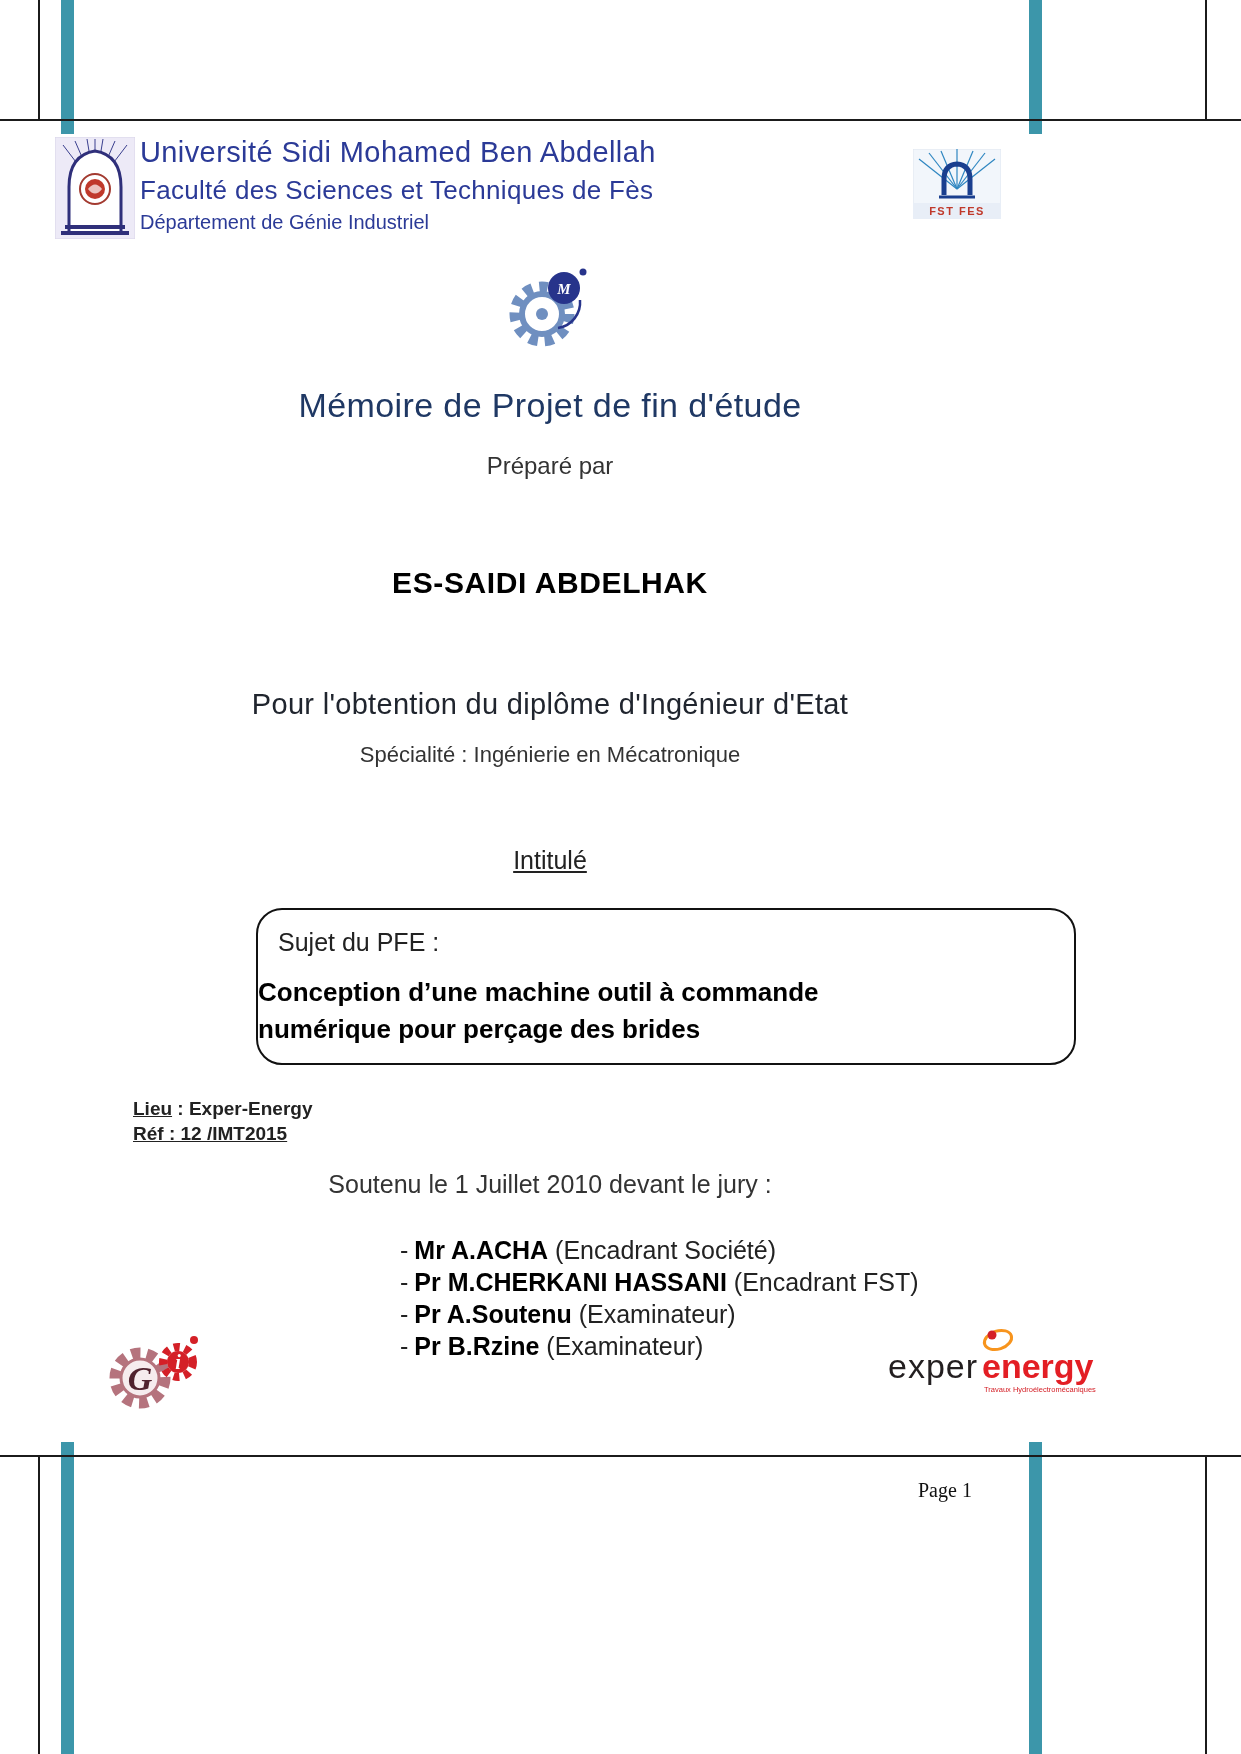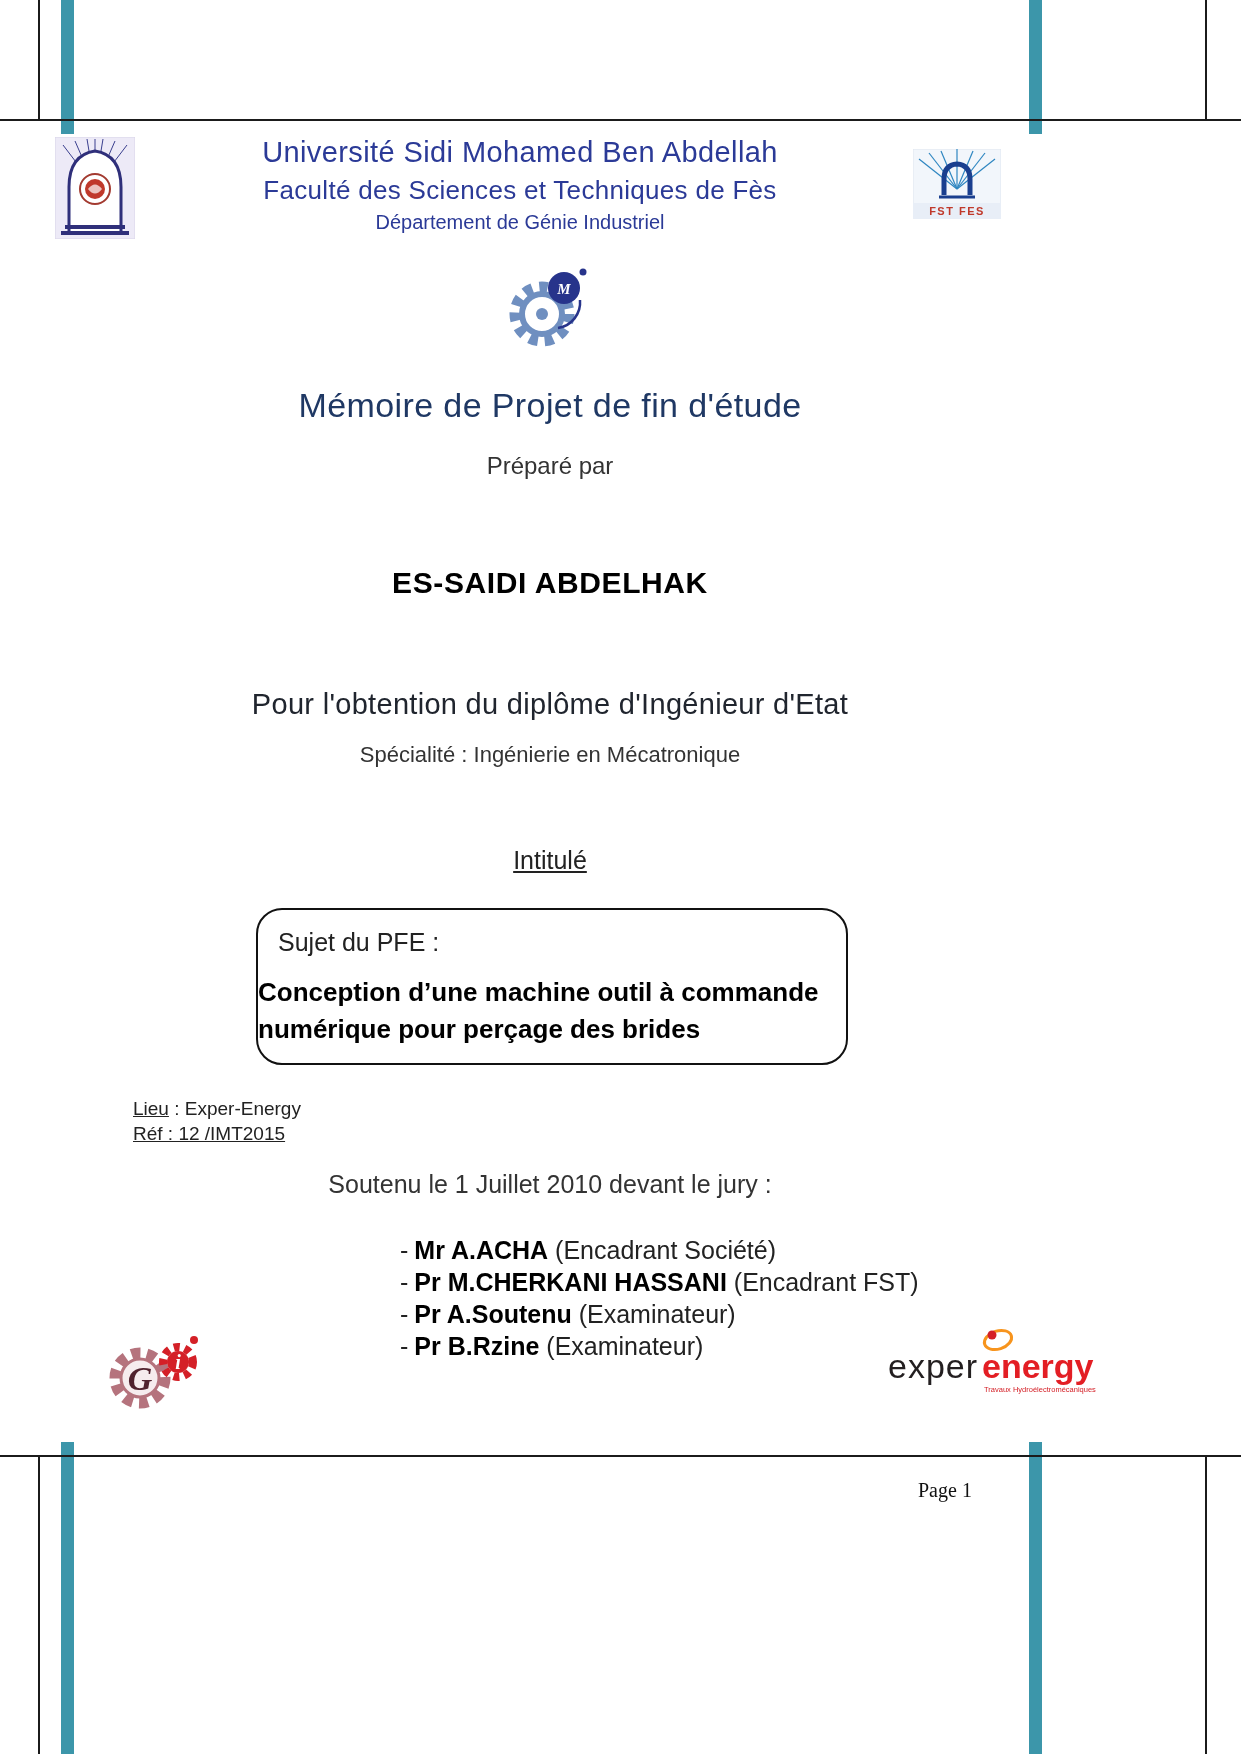--- a/index.html
+++ b/index.html
@@ -23,21 +23,21 @@
   #edge-tr { left: 1205px; top: 0; height: 119px; }
   #edge-bl { left: 38px; top: 1457px; height: 297px; }
   #edge-br { left: 1205px; top: 1457px; height: 297px; }
   .teal-bar { width: 13px; background: #3c96aa; }
   #bar-tl { left: 61px; top: 0; height: 134px; }
   #bar-tr { left: 1029px; top: 0; height: 134px; }
   #bar-bl { left: 61px; top: 1442px; height: 312px; }
   #bar-br { left: 1029px; top: 1442px; height: 312px; }
 
   
-  .header-text { left: 140px; top: 136px; width: 760px; text-align: center; color: #2b3a97; }
+  .header-text { left: 140px; top: 136px; width: 760px; text-align: left; color: #2b3a97; }
   .hdr-university { font-size: 29px; letter-spacing: 0.4px; }
   .hdr-faculty   { font-size: 26px; margin-top: 6px; letter-spacing: 0.3px; }
   .hdr-department{ font-size: 20px; margin-top: 5px; }
 
   #univ-logo { left: 55px;  top: 137px; width: 80px;  height: 102px; }
   #fst-logo  { left: 913px; top: 149px; width: 88px;  height: 70px; }
   #gear-logo { left: 506px; top: 262px; width: 84px;  height: 88px; }
   #gi-logo   { left: 100px; top: 1328px; width: 108px; height: 88px; }
   #exper-logo{ left: 886px; top: 1326px; width: 210px; height: 74px; }
 
@@ -47,31 +47,31 @@
   .prepared  { top: 452px; font-size: 24px; color: #333333; }
   .author    { top: 566px; font-size: 30px; font-weight: bold; color: #000000; letter-spacing: 0.6px; text-align: center; }
   .degree    { top: 688px; font-size: 29px; color: #20252e; letter-spacing: 0.3px; }
   .specialty { top: 742px; font-size: 22px; color: #333333; }
   .intitule  { top: 846px; font-size: 25px; color: #222222; }
   .soutenu   { top: 1170px; font-size: 25px; color: #333333; }
   .u { text-decoration: underline; }
 
   
   .subject-box {
-    left: 256px; top: 908px; width: 592px; height: 157px;
+    left: 256px; top: 908px; width: 820px; height: 157px;
     border: 2px solid #111111; border-radius: 26px; background: #ffffff;
   }
   .subject-label { position: absolute; left: 20px; top: 18px; font-size: 25px; color: #222222; }
   .subject-title {
     position: absolute; left: 0; right: 0; top: 64px;
     text-align: left; font-weight: bold; font-size: 26px; line-height: 37px; color: #000000;
   }
 
   
-  .details { left: 133px; top: 1096px; font-size: 19px; line-height: 25px; color: #222222; }
+  .details { left: 133px; top: 1096px; font-size: 19px; line-height: 25px; color: #222222; font-weight: bold; }
 
   
   .jury { left: 400px; top: 1234px; font-size: 25px; line-height: 32px; color: #222222; }
   .jury-row .dash { margin-right: 6px; }
   .jury-row .name { font-weight: bold; color: #000000; }
 
   
   .page-number { left: 918px; top: 1479px; font-family: "Liberation Serif", serif; font-size: 20px; color: #111111; }
 </style>
 </head>

